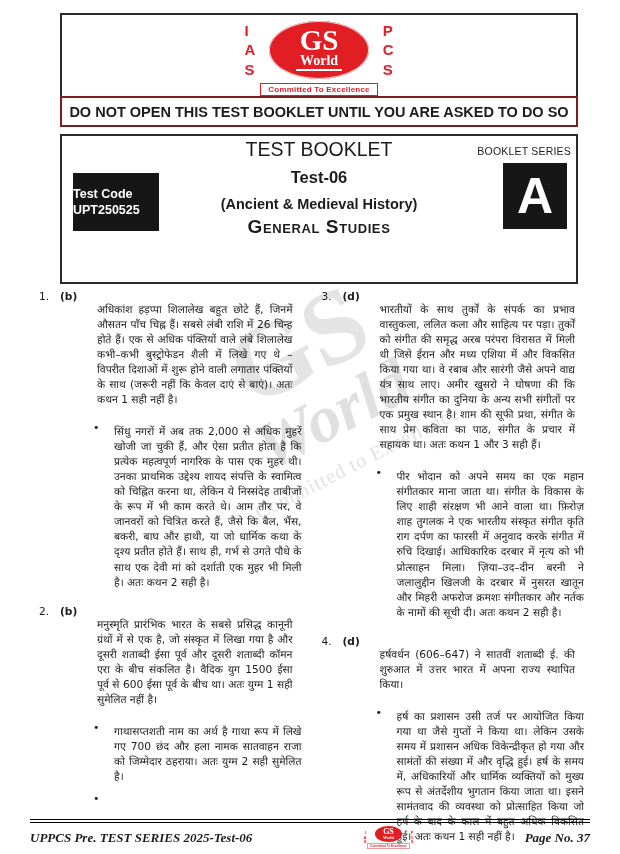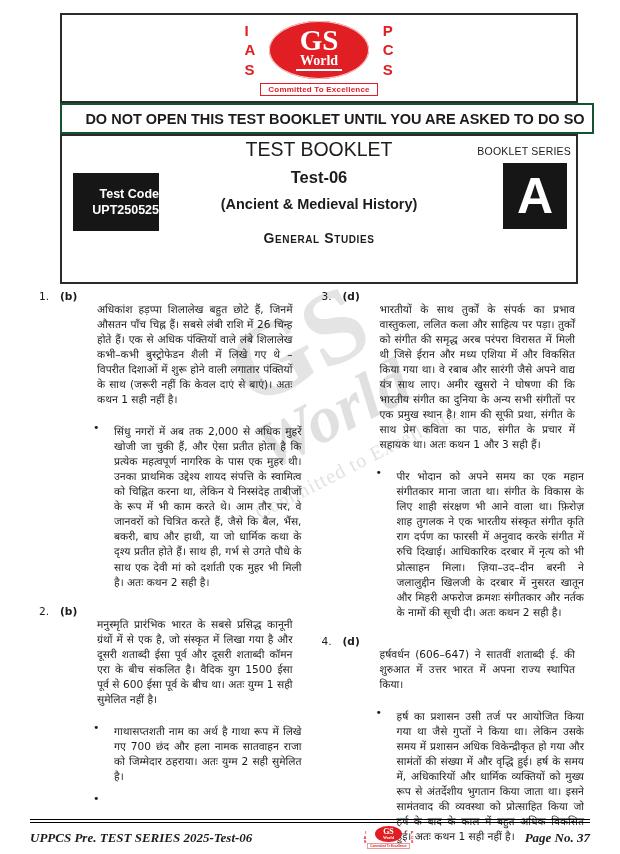--- a/index.html
+++ b/index.html
@@ -28,41 +28,41 @@
   }
   .oval .gs { font-family:"Liberation Serif", serif; font-weight:bold; font-size:29px; line-height:0.85; }
   .oval .world { font-family:"Liberation Serif", serif; font-weight:bold; font-size:14px; line-height:1.1; border-bottom:2px solid #fff; padding:0 4px 1px; }
   .tagline {
     margin-top:4px; font-family:"Liberation Sans", sans-serif; font-weight:bold;
     font-size:8px; color:#e01e24; border:1px solid #e01e24; padding:1px 7px; letter-spacing:0.2px;
   }
 
   
   .banner-box {
-    position:absolute; left:60px; top:103px; width:514px; height:27px;
-    border:2px solid #14532d; display:flex; align-items:center; justify-content:center;
+    position:absolute; left:60px; top:96px; width:514px; height:27px;
+    border:2px solid #7f1d1d; display:flex; align-items:center; justify-content:center;
     font-family:"Liberation Sans", sans-serif; font-weight:bold; font-size:14.5px;
-    white-space:nowrap; background:#fff;padding-left:16px;
+    white-space:nowrap; background:#fff;
   }
 
   
   .header-box {
     position:absolute; left:60px; top:134px; width:514px; height:146px;
     border:2px solid #2b2b2b; text-align:center;
     font-family:"Liberation Sans", sans-serif; background:#fff;
   }
   .h-series  { margin-top:4px;  font-size:19.5px; font-weight:bold; }
   .h-booklet { margin-top:2px;  font-size:19.5px; font-weight:normal; }
   .h-test    { margin-top:7px;  font-size:16.5px; font-weight:bold; }
   .h-subject { margin-top:9px;  font-size:14.5px; font-weight:bold; }
-  .h-paper   { margin-top:18px;  font-size:14px;   font-weight:bold; font-variant:small-caps; letter-spacing:0.6px; }
+  .h-paper   { margin-top:4px;  font-size:19px;   font-weight:bold; font-variant:small-caps; letter-spacing:0.6px; }
   .test-code-box {
     position:absolute; left:11px; top:37px; width:86px; height:58px;
     background:#161616; color:#fff; display:flex; flex-direction:column;
-    align-items:flex-end; justify-content:center; font-weight:bold; font-size:12.5px; line-height:1.3;
+    align-items:flex-start; justify-content:center; font-weight:bold; font-size:12.5px; line-height:1.3;
   }
   .series-label { position:absolute; right:5px; top:9px; font-size:10.5px; font-weight:normal; letter-spacing:0.2px; }
   .series-box {
     position:absolute; right:9px; top:27px; width:64px; height:66px;
     background:#161616; color:#fff; display:flex; align-items:center; justify-content:center;
     font-size:50px; font-weight:bold;
   }
 
   
   .watermark {

